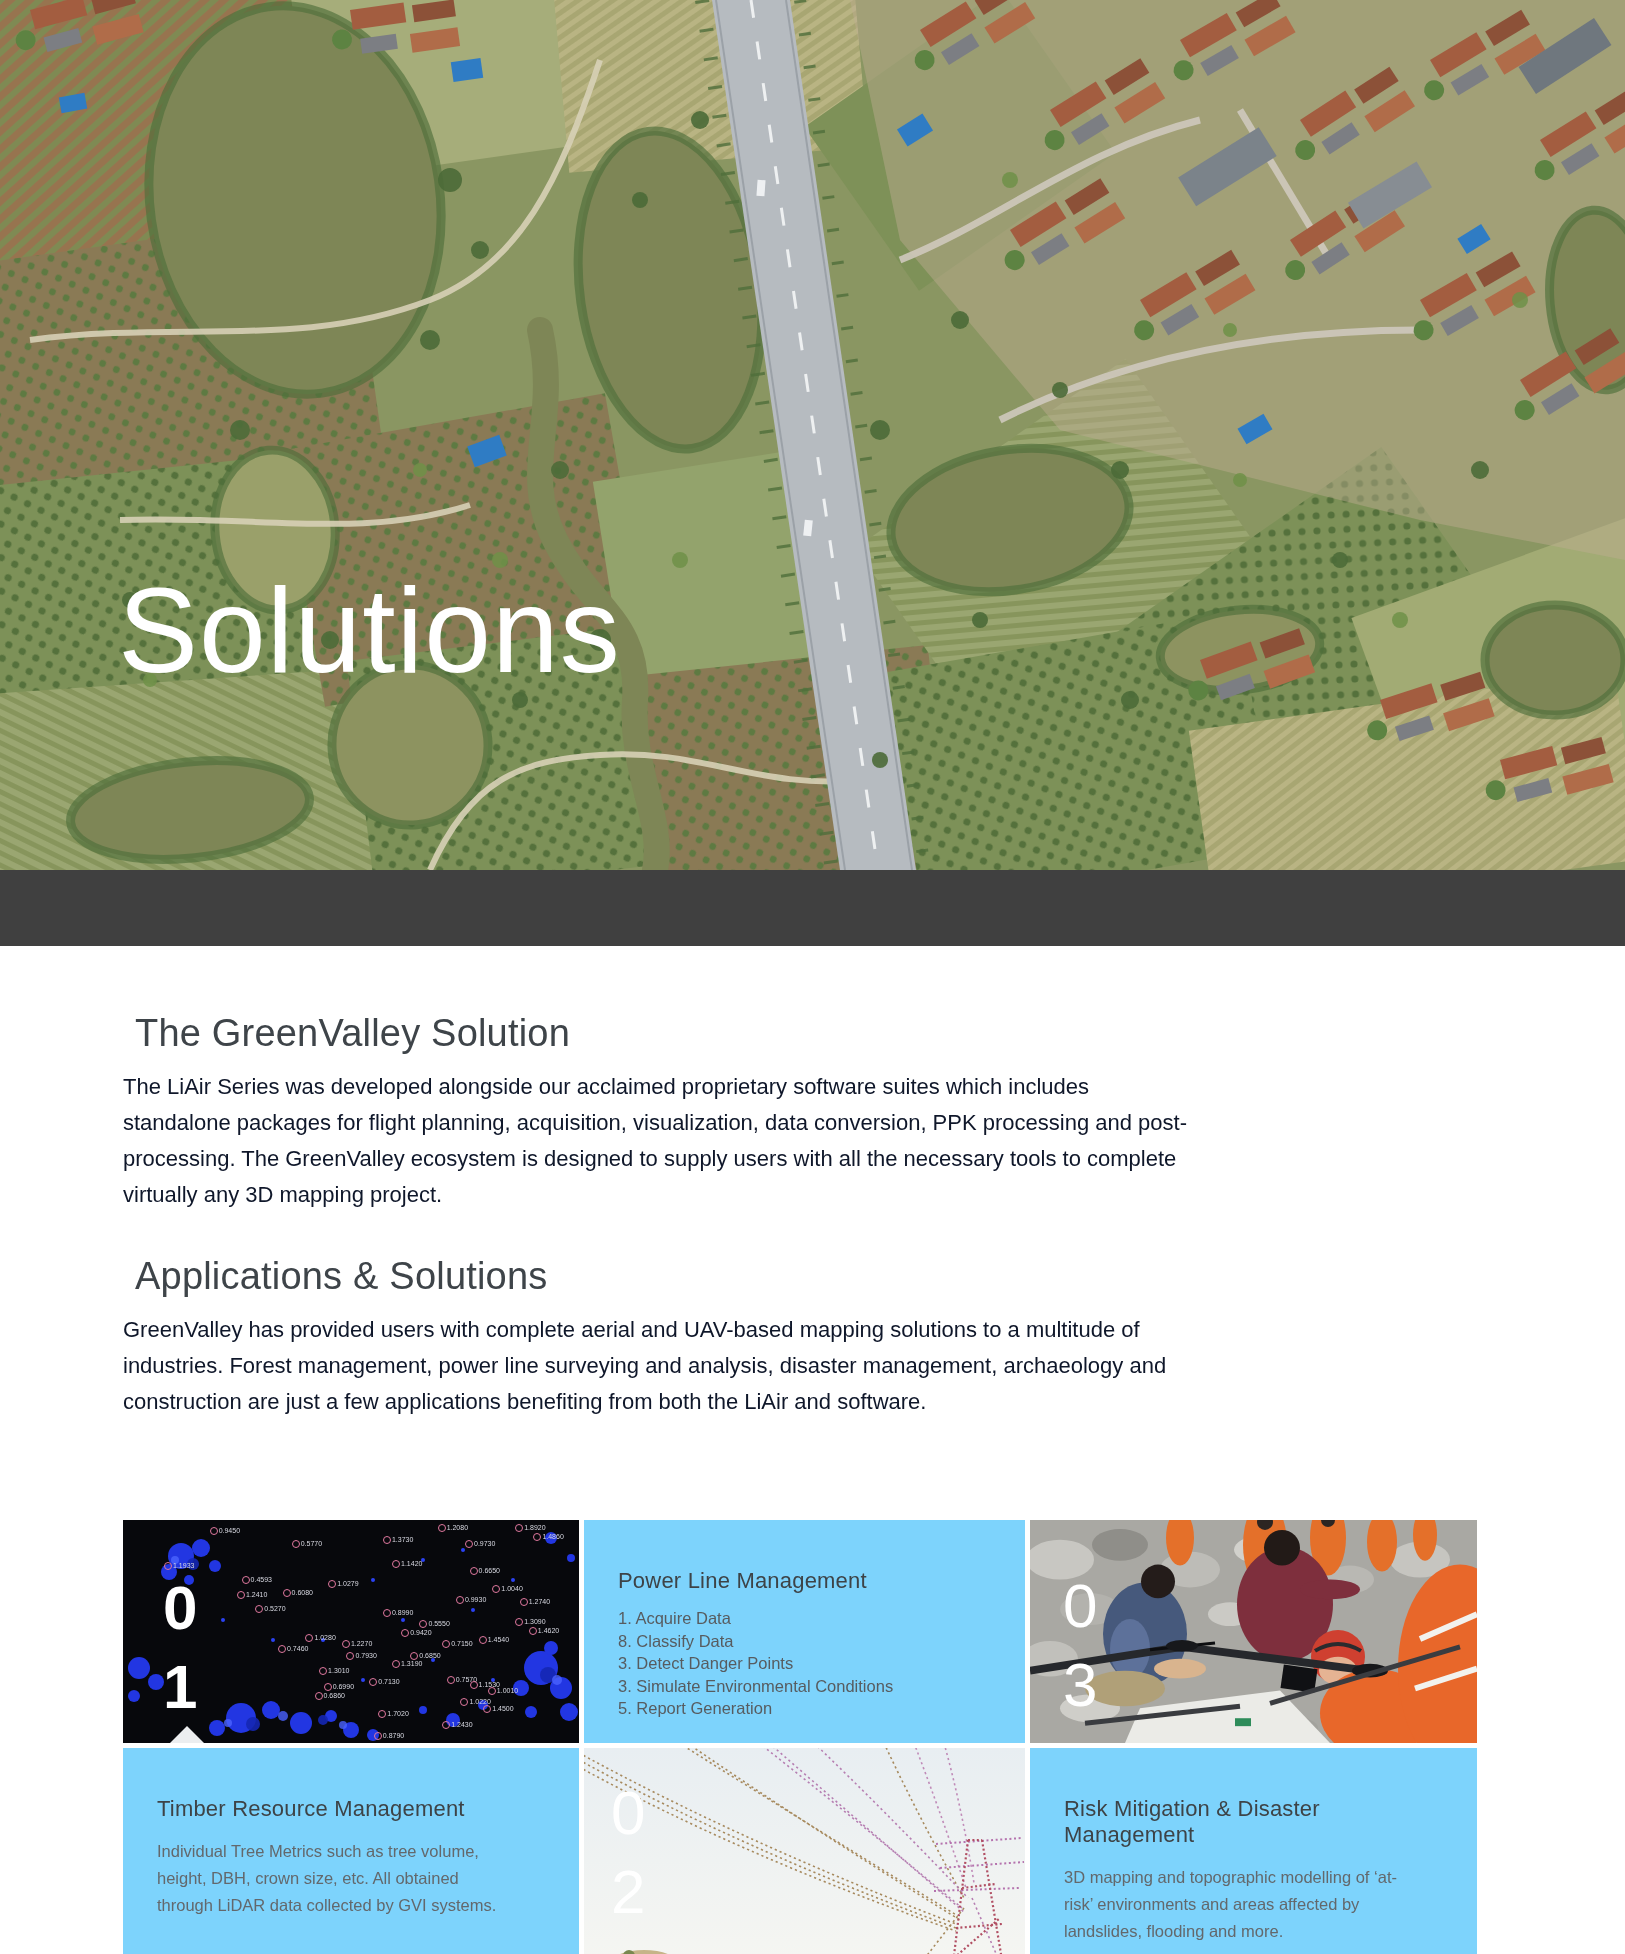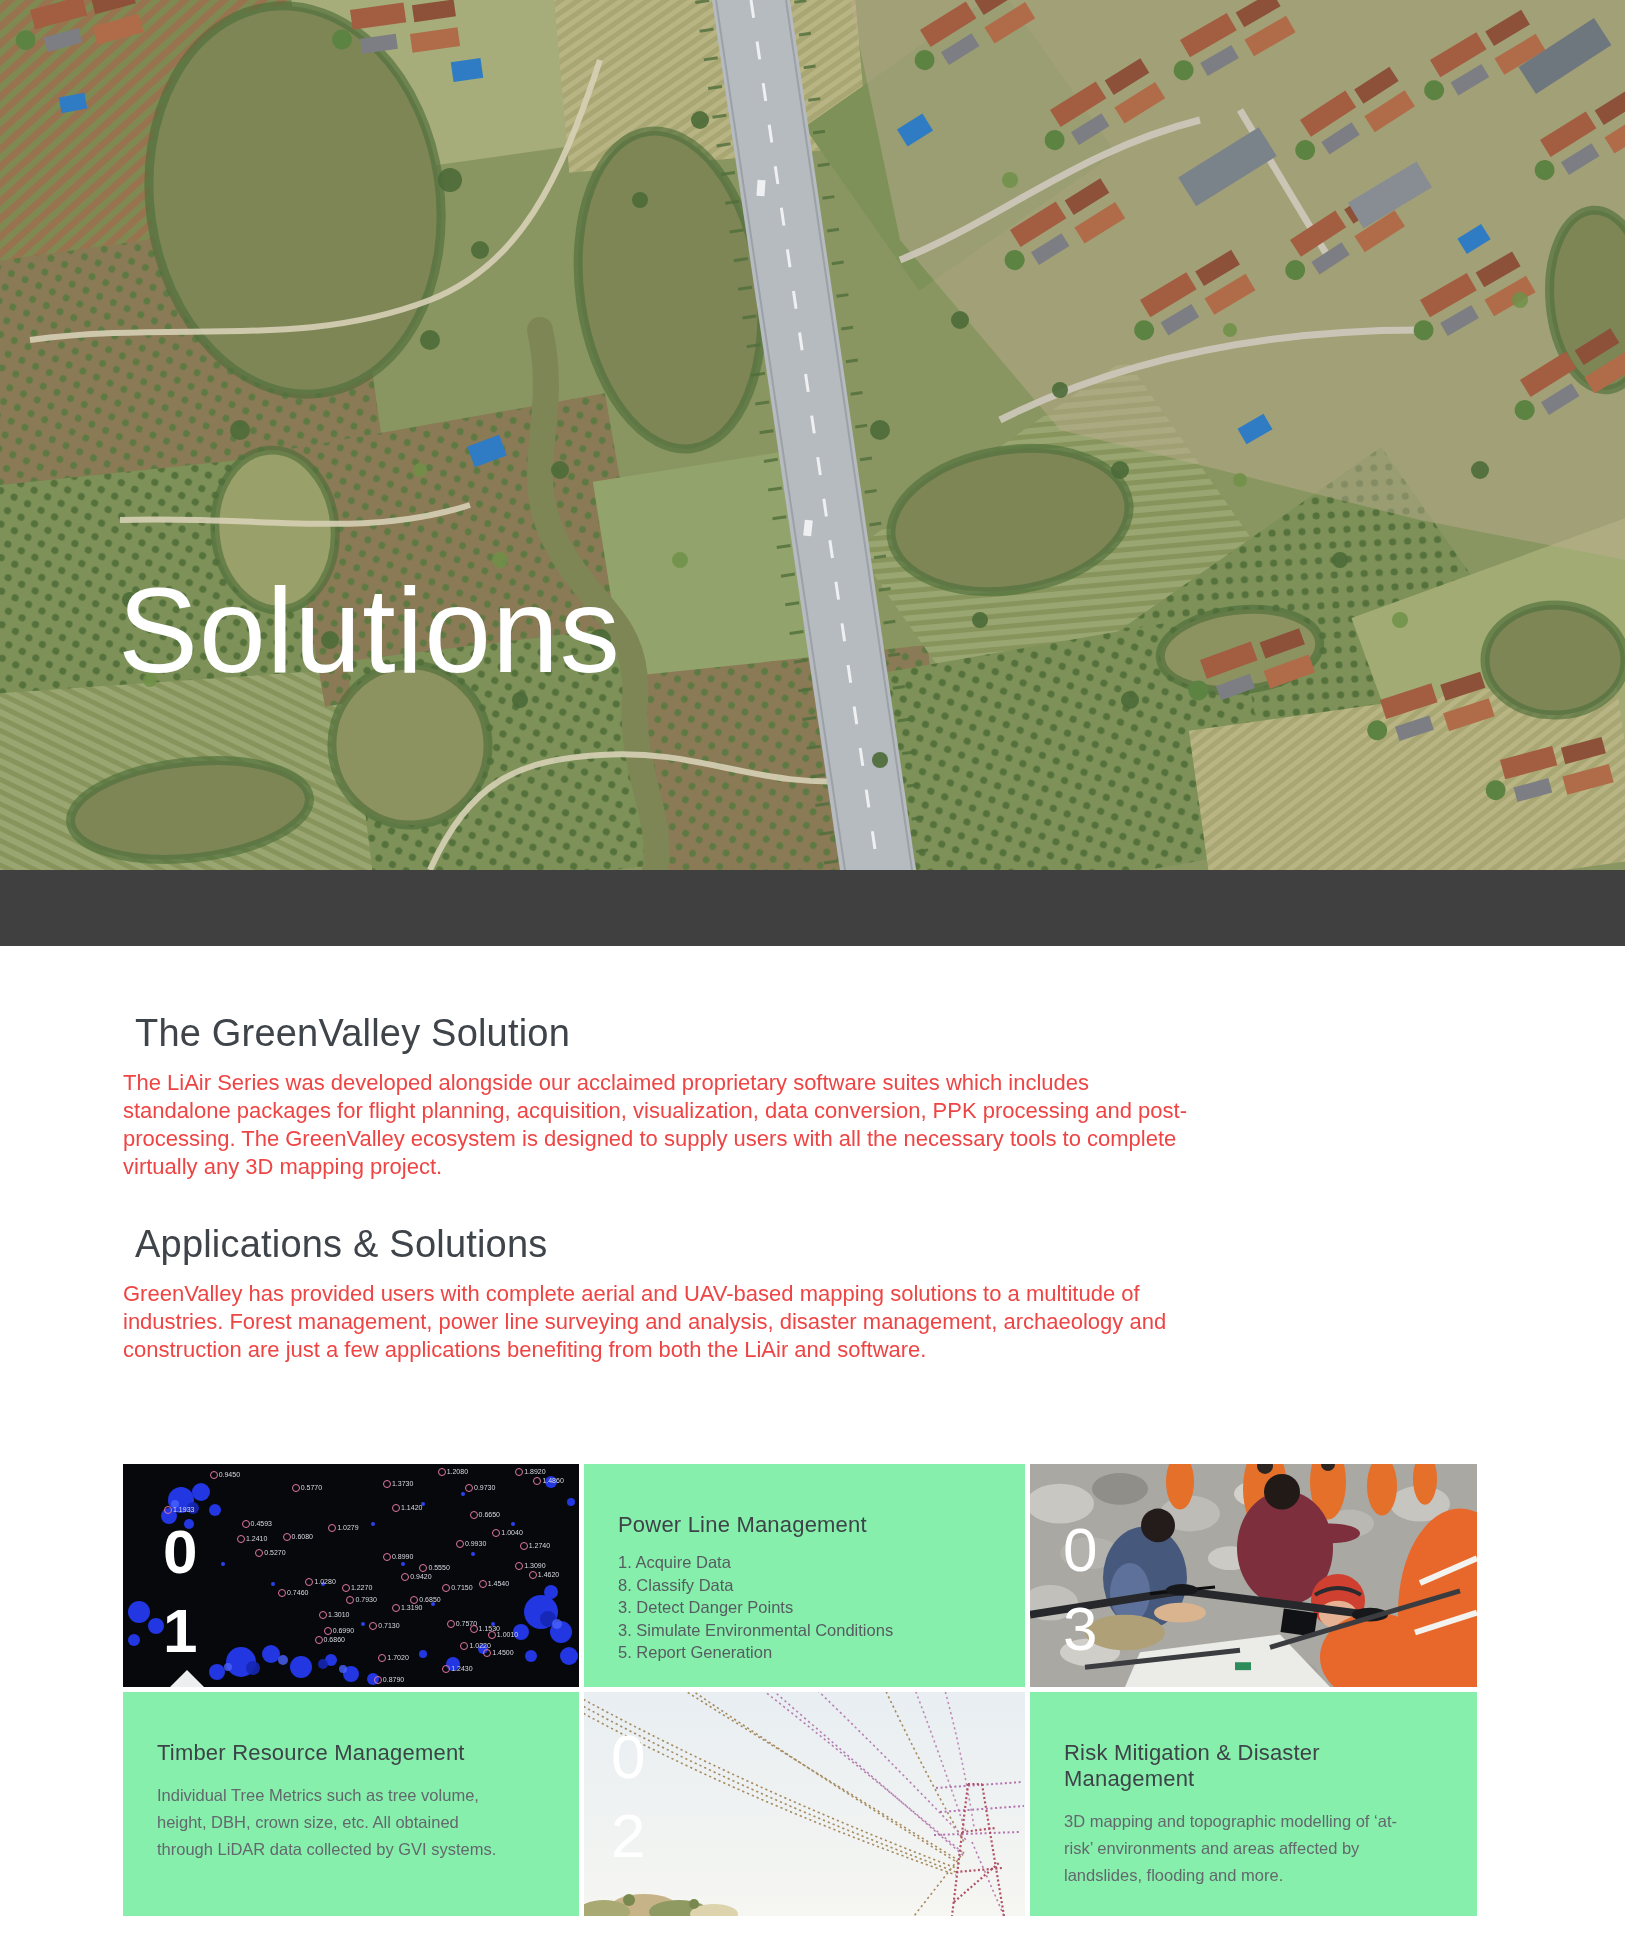--- a/index.html
+++ b/index.html
@@ -5,36 +5,36 @@
   html,body{margin:0;padding:0;background:#ffffff;}
   body{width:1625px;height:1954px;overflow:hidden;font-family:"Liberation Sans","DejaVu Sans",sans-serif;}
   .hero{position:relative;width:1625px;height:946px;background:#404040;overflow:hidden;}
   .hero svg{position:absolute;inset:0;display:block;}
   .hero-title{position:absolute;left:118px;top:570px;margin:0;font-size:120px;line-height:1;
     font-weight:300;color:#ffffff;letter-spacing:1px;}
   .content{margin:0 123px;width:1300px;}
   .content h2{margin:12px;font-size:38px;line-height:47px;font-weight:300;color:#3e4449;letter-spacing:.2px;}
   .content h2.first{margin-top:64px;}
   .content h2.second{margin-top:40px;}
-  .content p{margin:7px 0 0 0;font-size:22px;line-height:28px;font-weight:300;color:#ef4444;white-space:pre-line;}
+  .content p{margin:7px 0 0 0;font-size:22px;line-height:36px;font-weight:300;color:#0f172a;white-space:pre-line;}
   .grid{margin:100px 0 0 123px;width:1354px;display:grid;grid-template-columns:456px 441px 447px;
     grid-template-rows:223px 224px;gap:5px;}
   .tile{position:relative;overflow:hidden;background:#07080c;}
   .tile svg{position:absolute;inset:0;width:100%;height:100%;display:block;}
   .nums{position:absolute;display:flex;flex-direction:column;color:#ffffff;font-size:62px;line-height:79px;
     font-weight:300;left:33px;top:46px;}
   .nums.bold{font-weight:700;left:40px;top:48px;}
   #tile02 .nums{left:27px;top:25px;}
   .notch{position:absolute;bottom:0;left:47px;width:0;height:0;
     border-left:17px solid transparent;border-right:17px solid transparent;border-bottom:17px solid #eceef0;}
   .markers{position:absolute;inset:0;}
   .pcm{position:absolute;display:flex;align-items:flex-start;color:#d8d9e2;font-size:7px;line-height:8px;
     white-space:nowrap;}
   .pcm i{display:block;width:6px;height:6px;border:1px solid #e0789f;border-radius:50%;margin-right:1px;}
-  .card{background:#86efac;padding:48px 34px 0 34px;box-sizing:border-box;}
+  .card{background:#7dd3fc;padding:48px 34px 0 34px;box-sizing:border-box;}
   .card h3{margin:0;font-size:22px;line-height:26px;font-weight:400;color:#3d4347;letter-spacing:.2px;}
   .card .body{margin-top:16px;font-size:16.5px;line-height:27px;color:#63686c;white-space:pre-line;}
   .pl-list{margin-top:13px;font-size:16.5px;line-height:22.5px;color:#575c60;}
 </style>
 </head>
 <body>
 
 <div class="page">
 
   <section class="hero">

